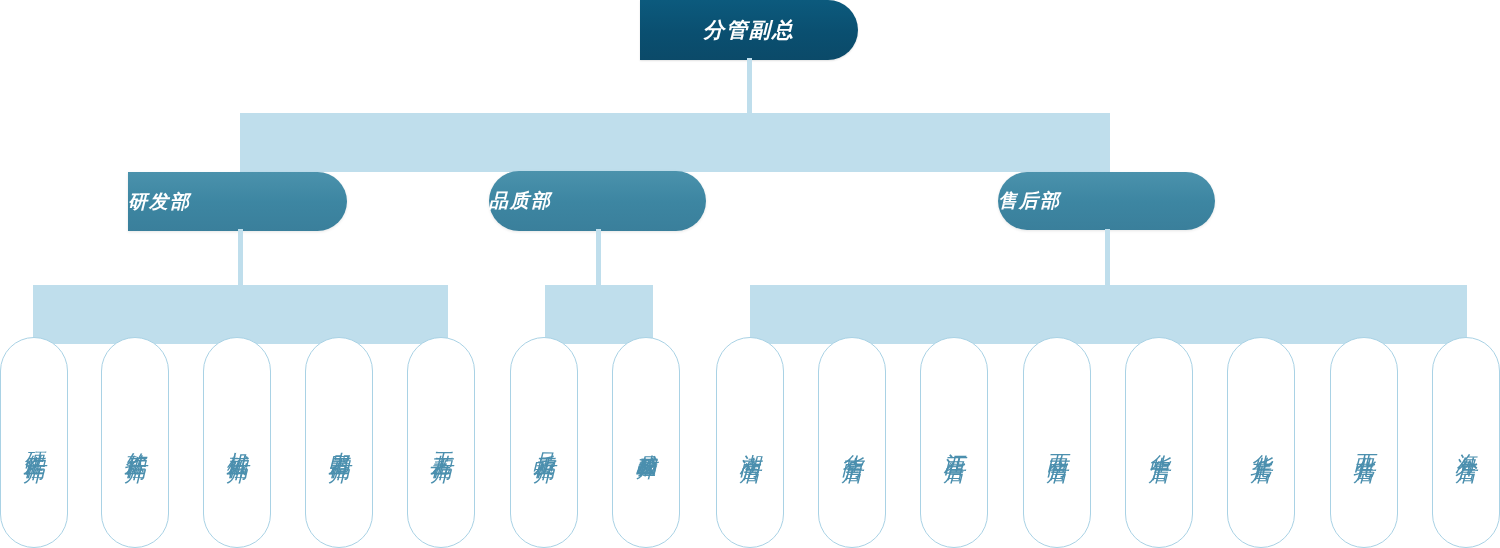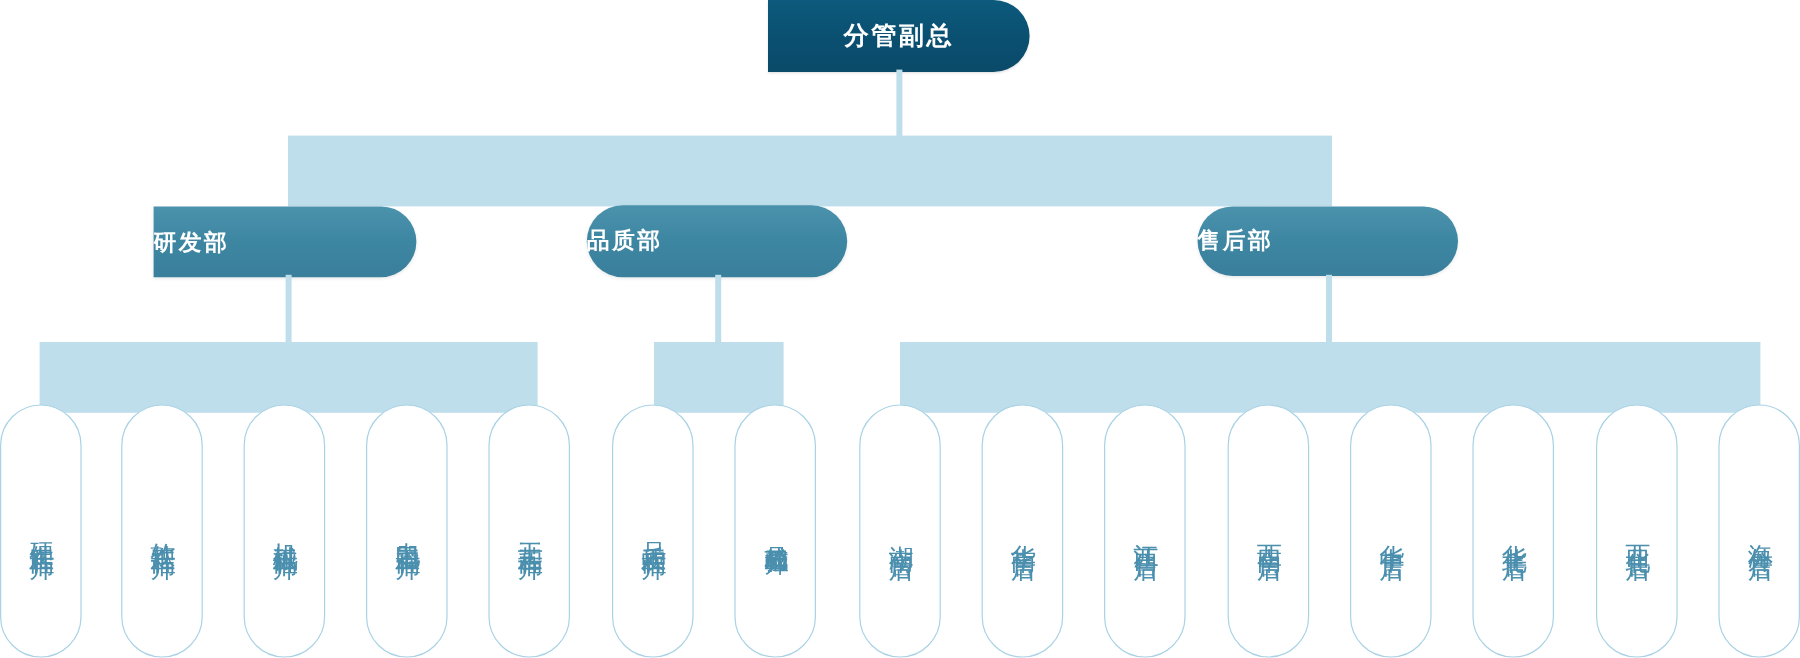--- a/index.html
+++ b/index.html
@@ -3,21 +3,21 @@
 <meta charset="utf-8">
 <title>Org Chart</title>
 <style>
   html,body{margin:0;padding:0;}
   body{
     width:1500px;height:548px;
     background:#ffffff;
     font-family:"Liberation Sans","DejaVu Sans",sans-serif;
     overflow:hidden;
   }
-  #chart-root{position:relative;width:1500px;height:548px;}
+  #chart-root{position:relative;width:1500px;height:548px;font-style:italic;}
 
   
   .conn{position:absolute;background:#bfdeec;}
 
   
   .node-top{
     position:absolute;
     background:linear-gradient(180deg,#0c5a7d 0%,#0a4f70 55%,#0b4a69 100%);
     border-radius:0 34px 34px 0;
     display:flex;align-items:center;justify-content:center;

